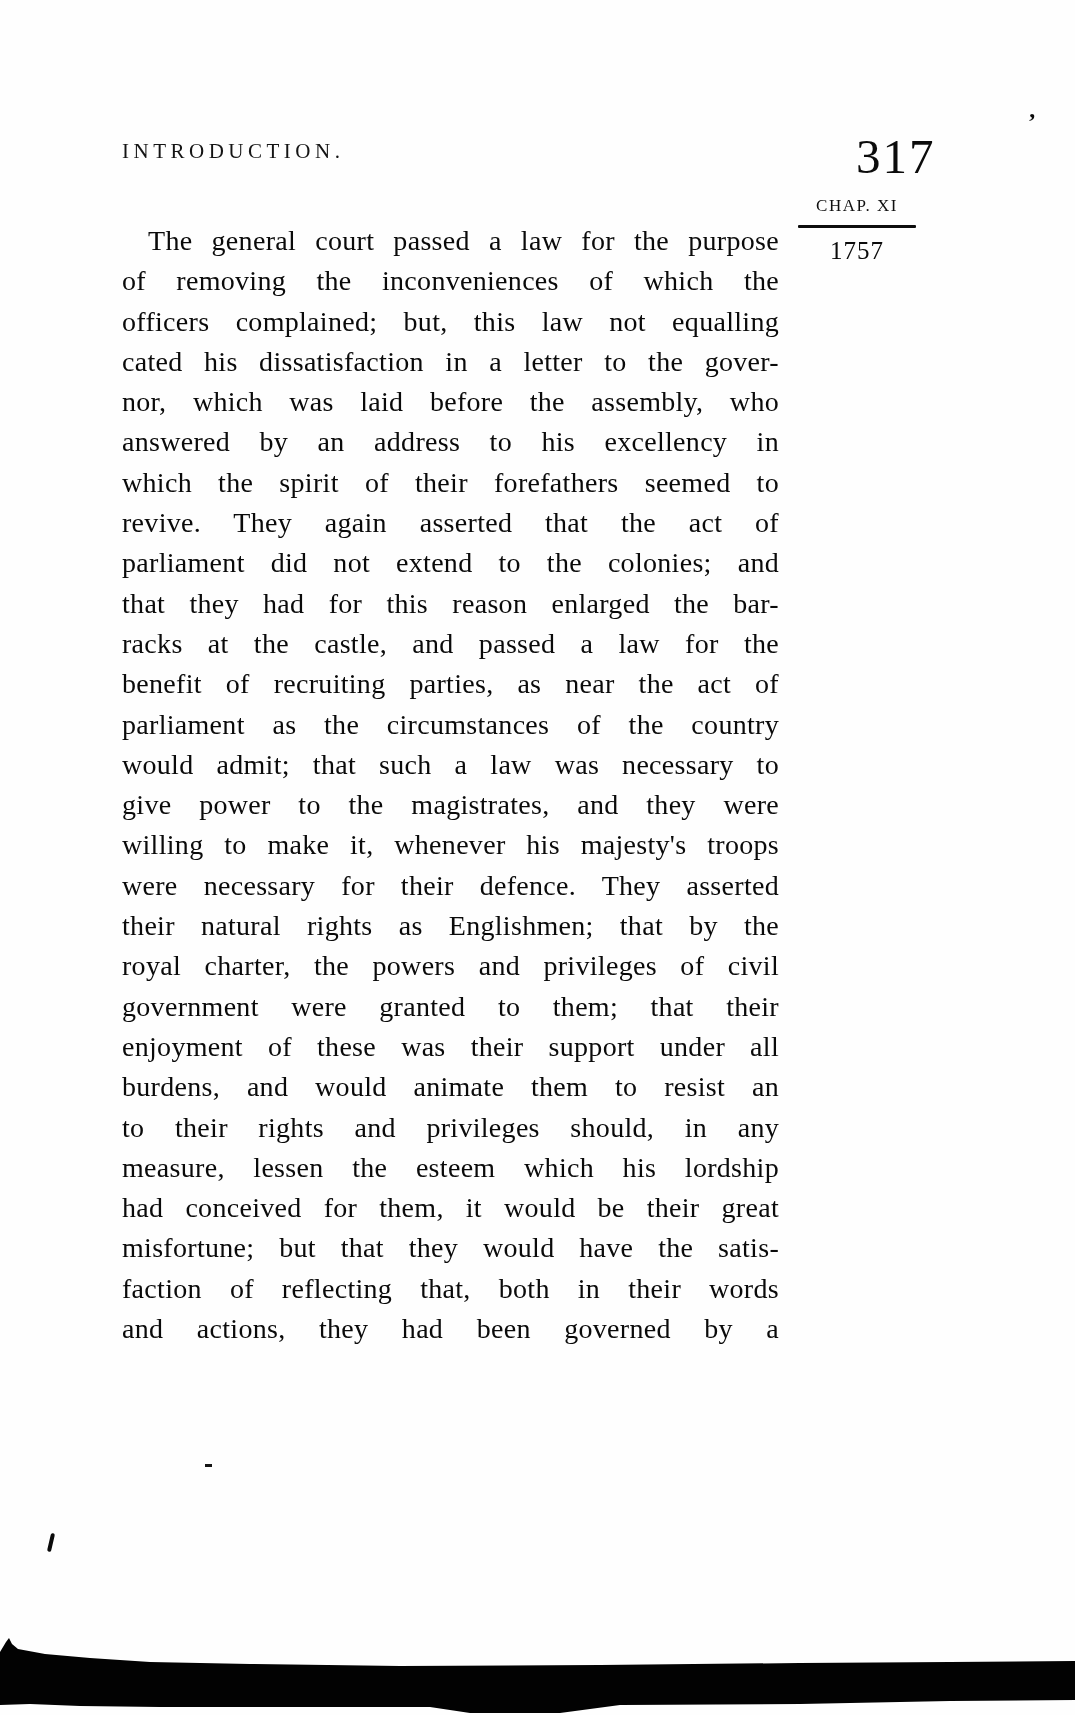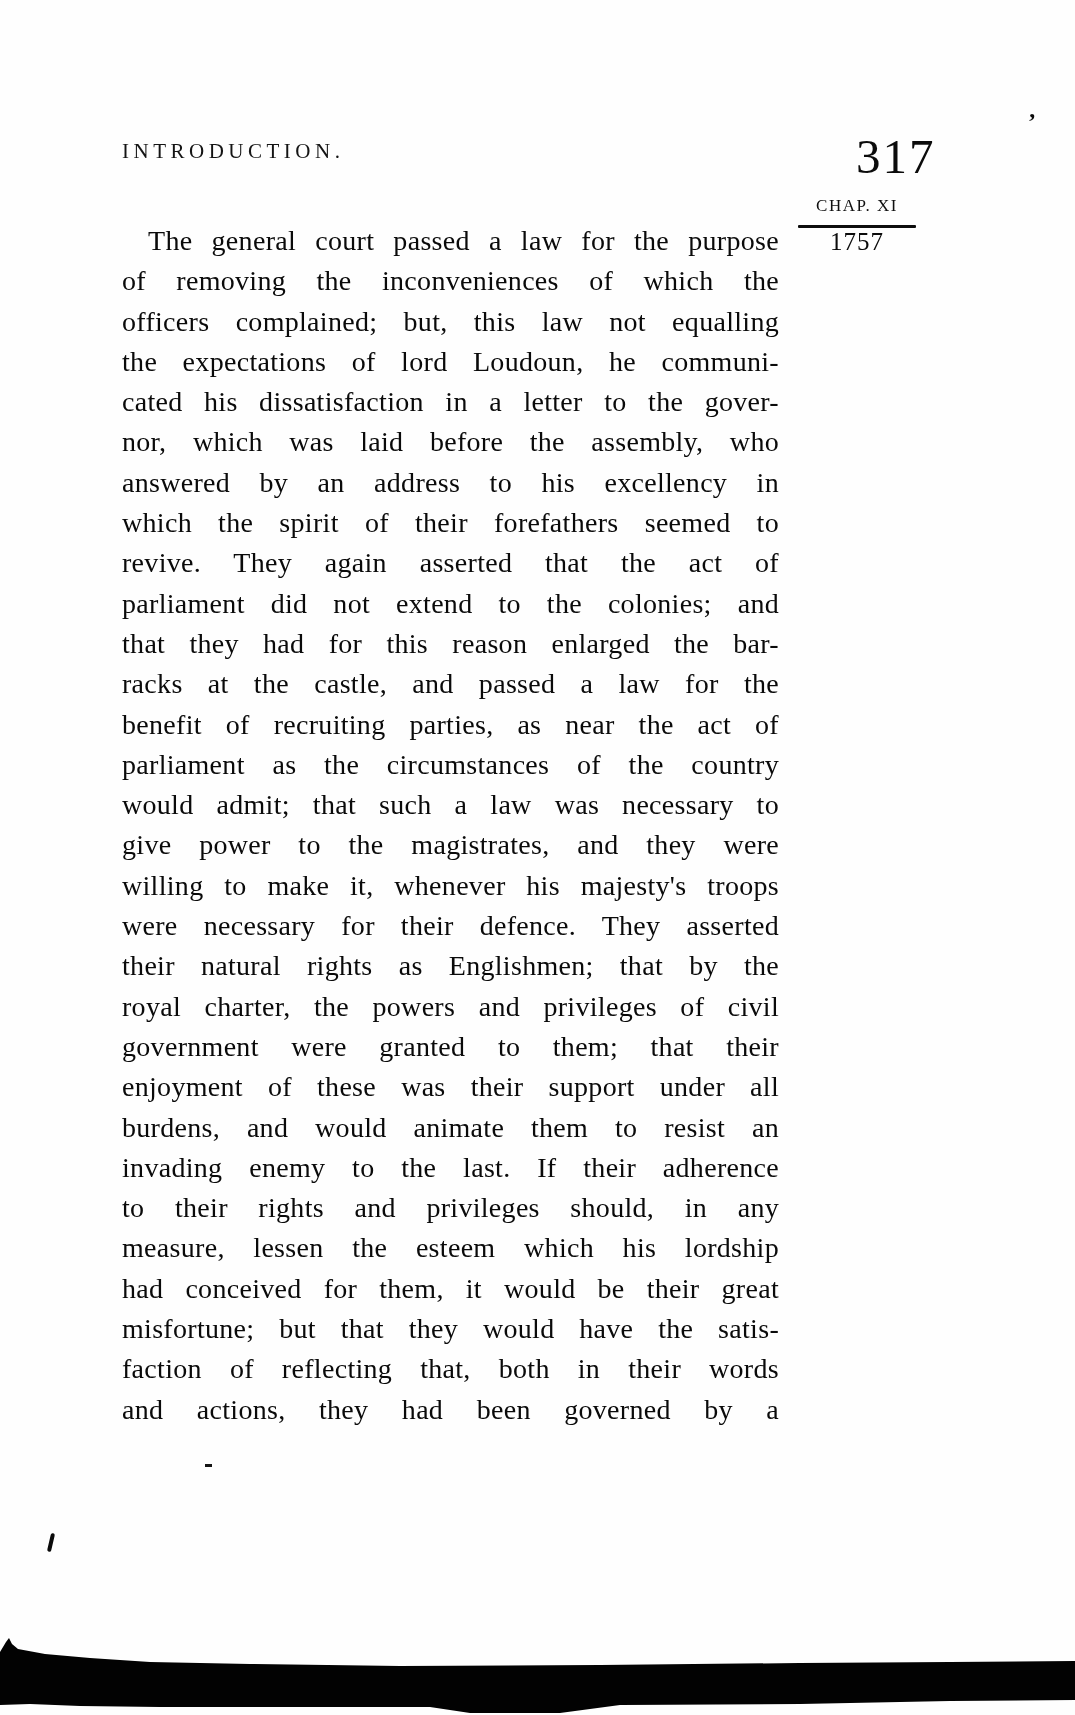--- a/index.html
+++ b/index.html
@@ -40,20 +40,21 @@
   }
   .margin-rule {
     height: 3px;
     background: #0d0d0d;
     margin-top: 9px;
     border-radius: 1px;
   }
   .year-label {
     font-size: 25px;
     letter-spacing: 1px;
+    margin-top: 9px;
     color: #0b0b0b;
   }
 
   .body-text {
     position: absolute;
     left: 122px; top: 178px; width: 657px; margin-top: 43px;
   }
   .text-line {
     font-size: 28px;
     line-height: 40.3px;
@@ -108,41 +109,39 @@
   <div class="margin-notes">
     <div class="chapter-label">CHAP. XI</div>
     <div class="margin-rule"></div>
     <div class="year-label">1757</div>
   </div>
 
   <div class="body-text">
       <div class="text-line">The general court passed a law for the purpose</div>
       <div class="text-line">of removing the inconveniences of which the</div>
       <div class="text-line">officers complained; but, this law not equalling</div>
-      <div class="text-line">the expectations of lord Loudoun, he communi-</div>
       <div class="text-line">cated his dissatisfaction in a letter to the gover-</div>
       <div class="text-line">nor, which was laid before the assembly, who</div>
       <div class="text-line">answered by an address to his excellency in</div>
       <div class="text-line">which the spirit of their forefathers seemed to</div>
       <div class="text-line">revive.  They again asserted that the act of</div>
       <div class="text-line">parliament did not extend to the colonies; and</div>
       <div class="text-line">that they had for this reason enlarged the bar-</div>
       <div class="text-line">racks at the castle, and passed a law for the</div>
       <div class="text-line">benefit of recruiting parties, as near the act of</div>
       <div class="text-line">parliament as the circumstances of the country</div>
       <div class="text-line">would admit; that such a law was necessary to</div>
       <div class="text-line">give power to the magistrates, and they were</div>
       <div class="text-line">willing to make it, whenever his majesty's troops</div>
       <div class="text-line">were necessary for their defence.  They asserted</div>
       <div class="text-line">their natural rights as Englishmen; that by the</div>
       <div class="text-line">royal charter, the powers and privileges of civil</div>
       <div class="text-line">government were granted to them; that their</div>
       <div class="text-line">enjoyment of these was their support under all</div>
       <div class="text-line">burdens, and would animate them to resist an</div>
-      <div class="text-line">invading enemy to the last.  If their adherence</div>
       <div class="text-line">to their rights and privileges should, in any</div>
       <div class="text-line">measure, lessen the esteem which his lordship</div>
       <div class="text-line">had conceived for them, it would be their great</div>
       <div class="text-line">misfortune; but that they would have the satis-</div>
       <div class="text-line">faction of reflecting that, both in their words</div>
       <div class="text-line">and actions, they had been governed by a</div>
     </div>
 
   <div class="comma-mark">’</div>
 

